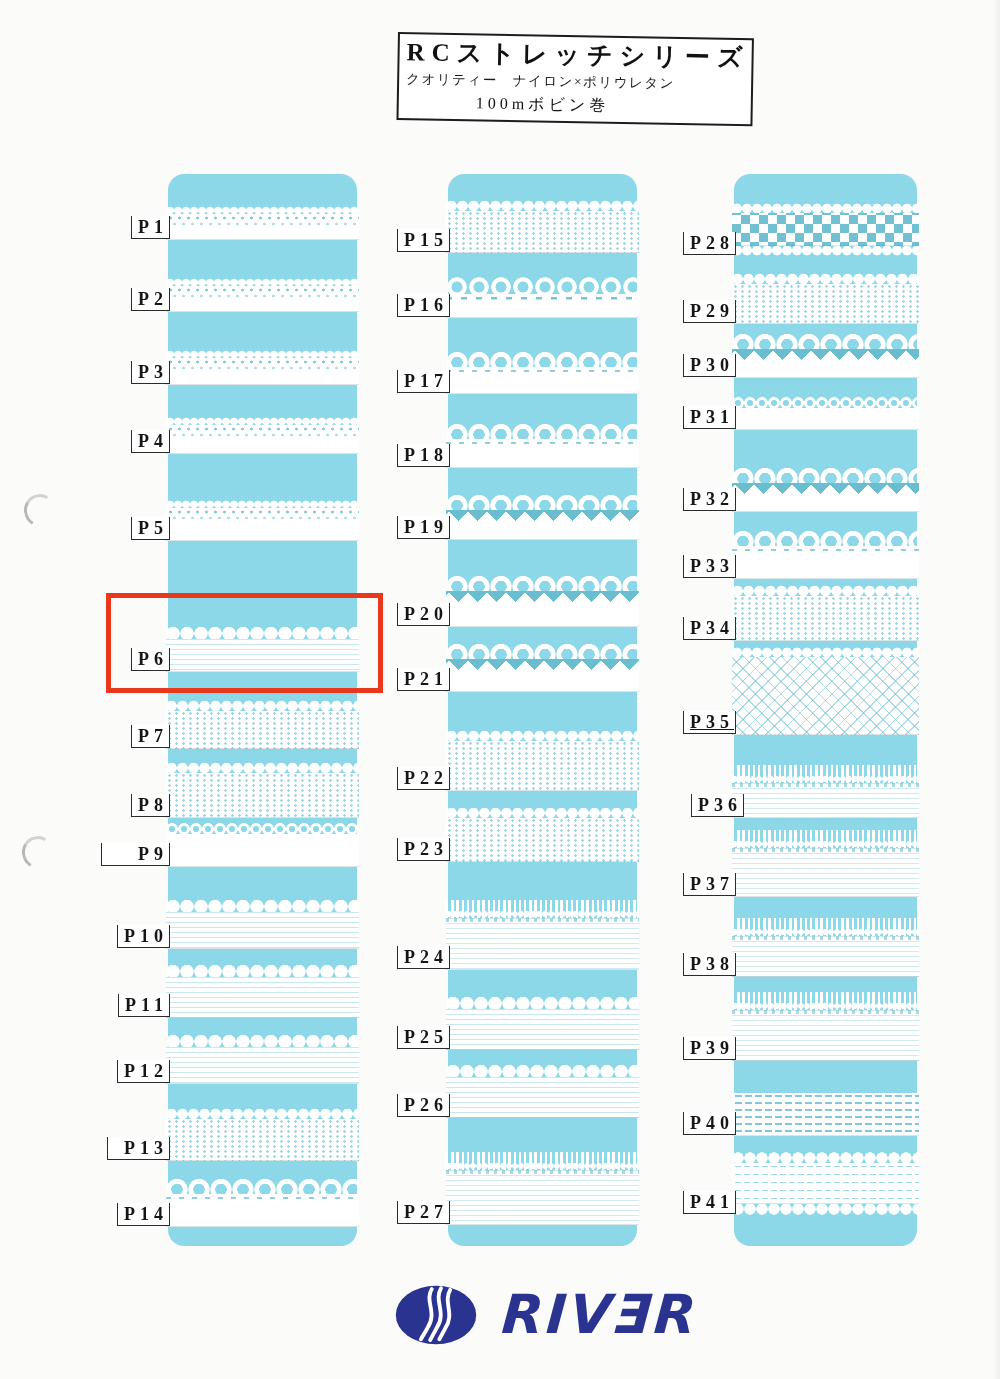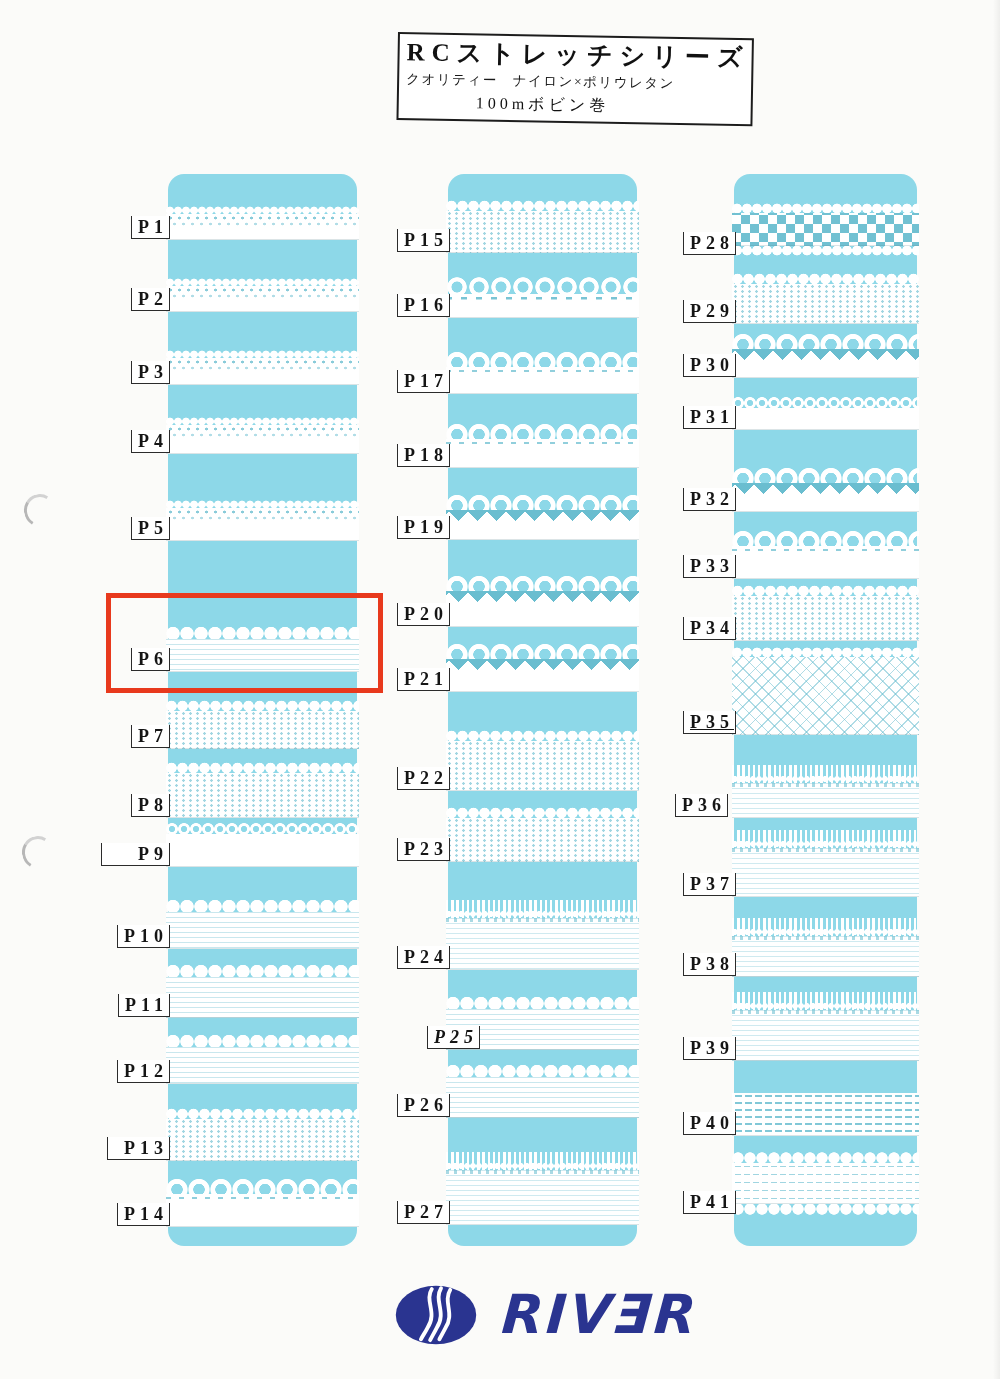--- a/index.html
+++ b/index.html
@@ -291,21 +291,21 @@
     <div class="plabel" style="top: 229px; right: 550px; margin-left: 36px;">P15</div>
     <div class="plabel" style="top: 294px; right: 550px;">P16</div>
     <div class="plabel" style="top: 370px; right: 550px;">P17</div>
     <div class="plabel" style="top: 444px; right: 550px;">P18</div>
     <div class="plabel" style="top: 516px; right: 550px;">P19</div>
     <div class="plabel" style="top: 603px; right: 550px;">P20</div>
     <div class="plabel" style="top: 668px; right: 550px;">P21</div>
     <div class="plabel" style="top: 767px; right: 550px;">P22</div>
     <div class="plabel" style="top: 838px; right: 550px;">P23</div>
     <div class="plabel" style="top: 946px; right: 550px;">P24</div>
-    <div class="plabel" style="top: 1026px; right: 520px; font-style: italic;">P25</div>
+    <div class="plabel" style="top: 1026px; right: 550px;">P25</div>
     <div class="plabel" style="top: 1094px; right: 550px;">P26</div>
     <div class="plabel" style="top: 1201px; right: 550px;">P27</div>
     <div class="strip" style="left: 734px; width: 183px; background: rgb(141, 216, 232);">
       <div class="band pat-lattice" style="top: 29px; height: 53px;">
         <div class="edge"></div>
         <div class="bd"></div>
         <div class="btm"></div>
       </div>
       <div class="band pat-lacerows" style="top: 99px; height: 51px;">
         <div class="edge"></div>
@@ -361,21 +361,21 @@
       </div>
     </div>
     <div class="plabel" style="top: 232px; right: 264px;">P28</div>
     <div class="plabel" style="top: 300px; right: 264px; text-align: center;">P29</div>
     <div class="plabel" style="top: 354px; right: 264px;">P30</div>
     <div class="plabel" style="top: 406px; right: 264px;">P31</div>
     <div class="plabel" style="top: 488px; right: 264px;">P32</div>
     <div class="plabel" style="top: 555px; right: 264px;">P33</div>
     <div class="plabel" style="top: 617px; right: 264px;">P34</div>
     <div class="plabel" style="top: 711px; right: 264px; text-decoration: underline;">P35</div>
-    <div class="plabel" style="top: 794px; right: 272px;">P36</div>
+    <div class="plabel" style="top: 794px; right: 256px;">P36</div>
     <div class="plabel" style="top: 873px; right: 264px;">P37</div>
     <div class="plabel" style="top: 953px; right: 264px;">P38</div>
     <div class="plabel" style="top: 1037px; right: 264px;">P39</div>
     <div class="plabel" style="top: 1112px; right: 264px;">P40</div>
     <div class="plabel" style="top: 1191px; right: 264px;">P41</div>
     <div class="highlight-box" style="border-color: rgb(232, 57, 29);"></div>
 
   <div class="logo">
     <svg class="logo-mark" viewBox="0 0 100 74">
       <ellipse cx="50" cy="37" rx="48" ry="35" fill="#2a3490"></ellipse>

